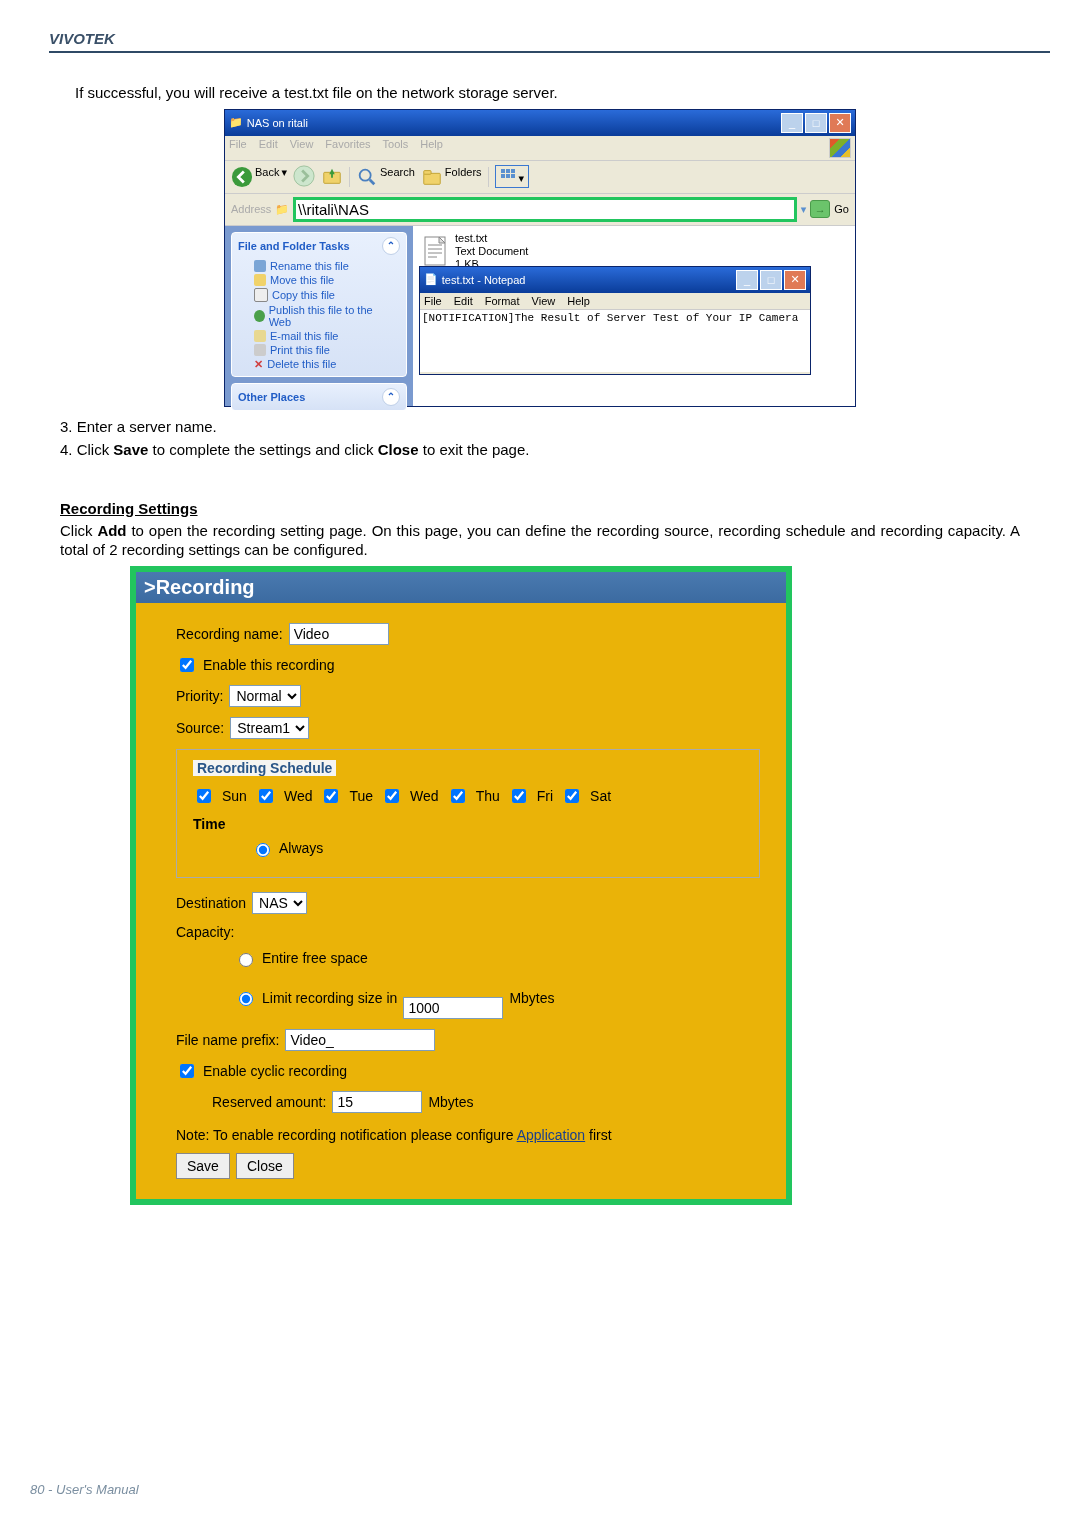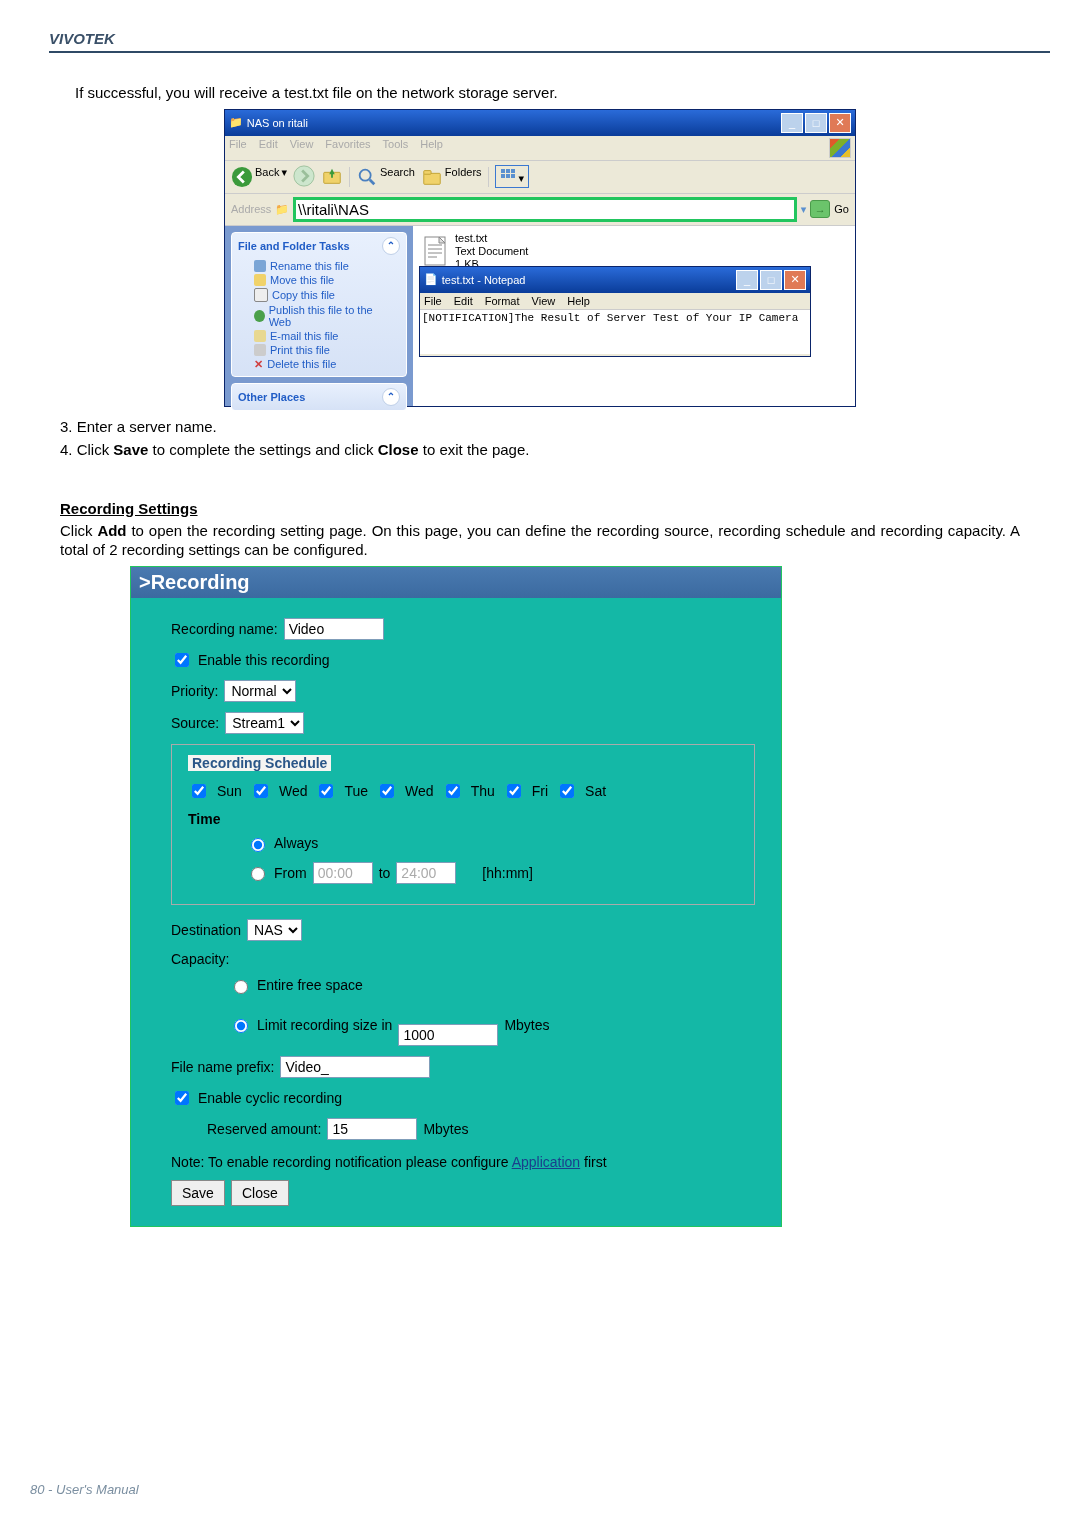--- a/index.html
+++ b/index.html
@@ -166,35 +166,35 @@
     top: 40px;
     left: 6px;
     width: 390px;
     border: 1px solid #0a246a;
     background: #ece9d8;
   }
   .notepad .titlebar { font-size: 11px; }
   .notepad .menurow { color: #000; }
   .notepad textarea {
     width: 100%;
-    height: 44px;
+    height: 62px;
     font-family: "Courier New", monospace;
     font-size: 11px;
     border: none;
     background: #fff;
     resize: none;
     box-sizing: border-box;
     padding: 2px;
   }
   
   .recording-wrap {
     width: 650px;
     margin: 6px auto 0 100px;
-    border: 1px solid #22c55e;
-    background: #14b8a6;
+    border: 6px solid #22c55e;
+    background: #eab308;
   }
   .recording-head {
     background: linear-gradient(#4a7ab0, #3b6aa0);
     color: #fff;
     font-weight: bold;
     font-size: 20px;
     padding: 4px 8px;
     font-family: Tahoma, Arial;
   }
   .form {
@@ -496,28 +496,20 @@
           <input type="checkbox" class="checkbox" checked="" style="">
             <span>Fri</span>
           <input type="checkbox" class="checkbox" checked="" style="">
             <span>Sat</span>
         </div>
         <div style="font-weight:bold;margin:8px 0">Time</div>
         <div class="row indent">
           <input type="radio" name="t" class="radio" checked="" style="">
           <label>Always</label>
         </div>
-        <div class="row indent">
-          <input type="radio" name="t" class="radio" style="">
-          <label>From</label>
-          <input class="text-input" style="width: 50px; color: rgb(170, 170, 170);" disabled="" value="00:00">
-          <label>to</label>
-          <input class="text-input" style="width: 50px; color: rgb(170, 170, 170);" disabled="" value="24:00">
-          <span style="margin-left:20px">[hh:mm]</span>
-        </div>
       </div>
 
       <div class="row">
         <label>Destination</label>
         <select class="sel">
           <option>NAS</option>
         </select>
       </div>
       <div class="row">
         <label>Capacity:</label>

